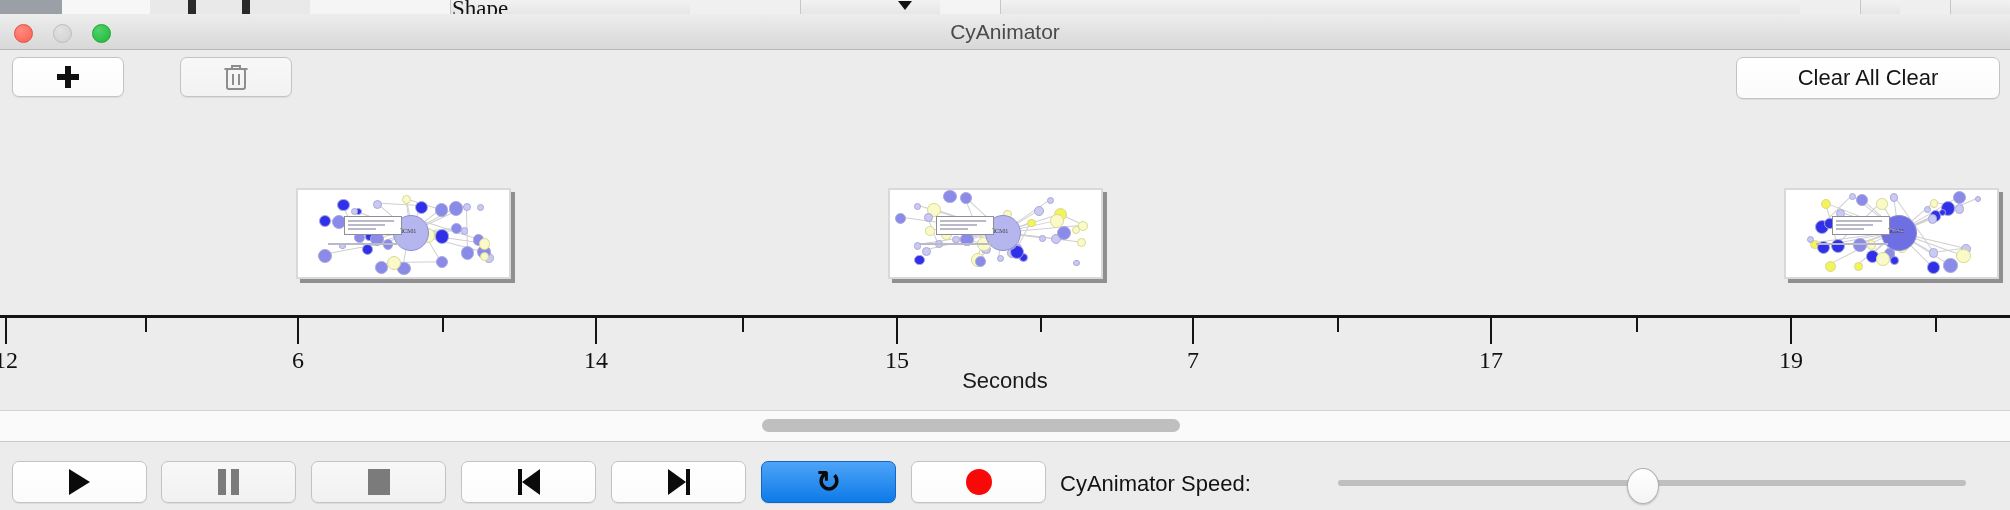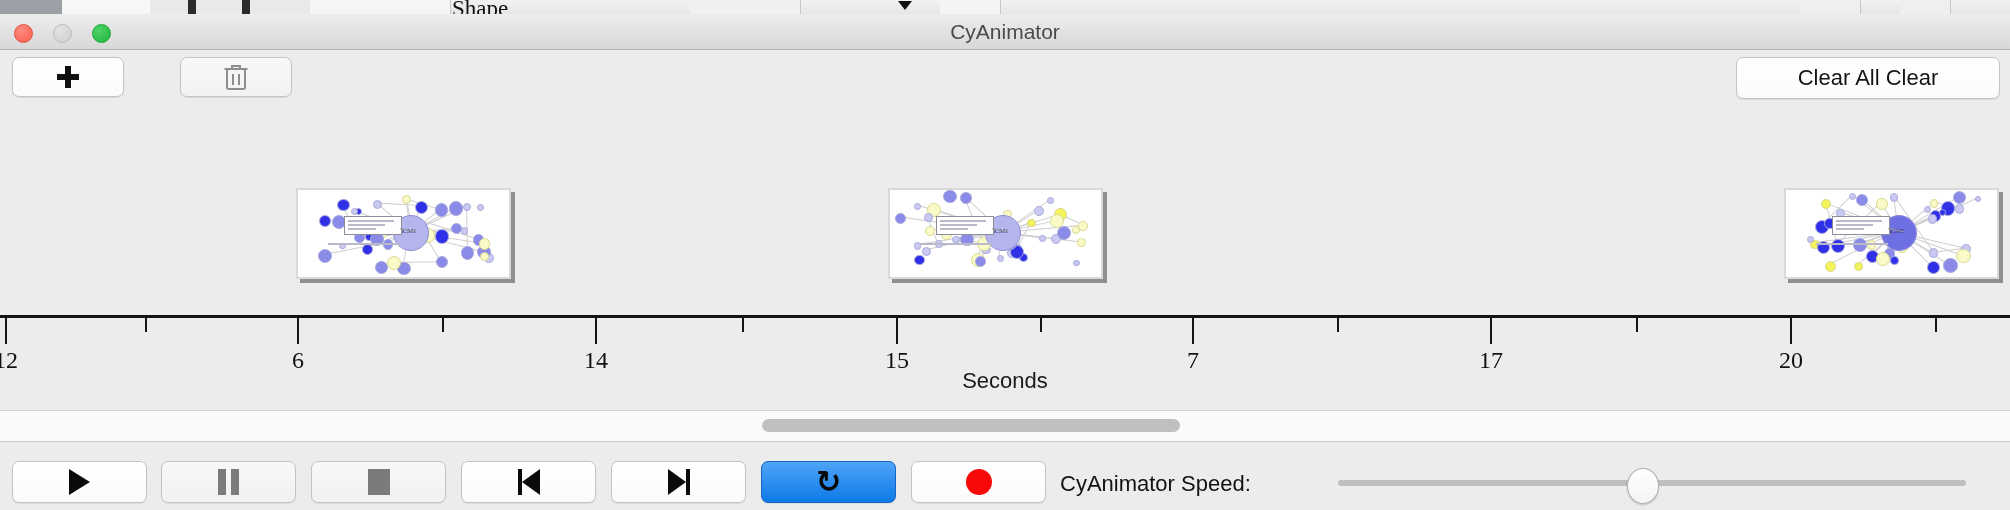--- a/index.html
+++ b/index.html
@@ -447,21 +447,21 @@
           <div class="tick major" style="left: 896px;"></div>
           <div class="tick-label" style="left: 897px;">15</div>
           <div class="tick minor" style="left: 1040px;"></div>
           <div class="tick major" style="left: 1192px;"></div>
           <div class="tick-label" style="left: 1193px;">7</div>
           <div class="tick minor" style="left: 1337px;"></div>
           <div class="tick major" style="left: 1490px;"></div>
           <div class="tick-label" style="left: 1491px;">17</div>
           <div class="tick minor" style="left: 1636px;"></div>
           <div class="tick major" style="left: 1790px;"></div>
-          <div class="tick-label" style="left: 1791px;">20</div>
+          <div class="tick-label" style="left: 1791px;">19</div>
           <div class="tick minor" style="left: 1935px;"></div>
         </div>
     </div>
   </div>
   <div class="axis-title">Seconds</div>
 
   <div class="scrollrow">
     <div class="scrolltrack"></div>
     <div class="scrollthumb"></div>
   </div>

